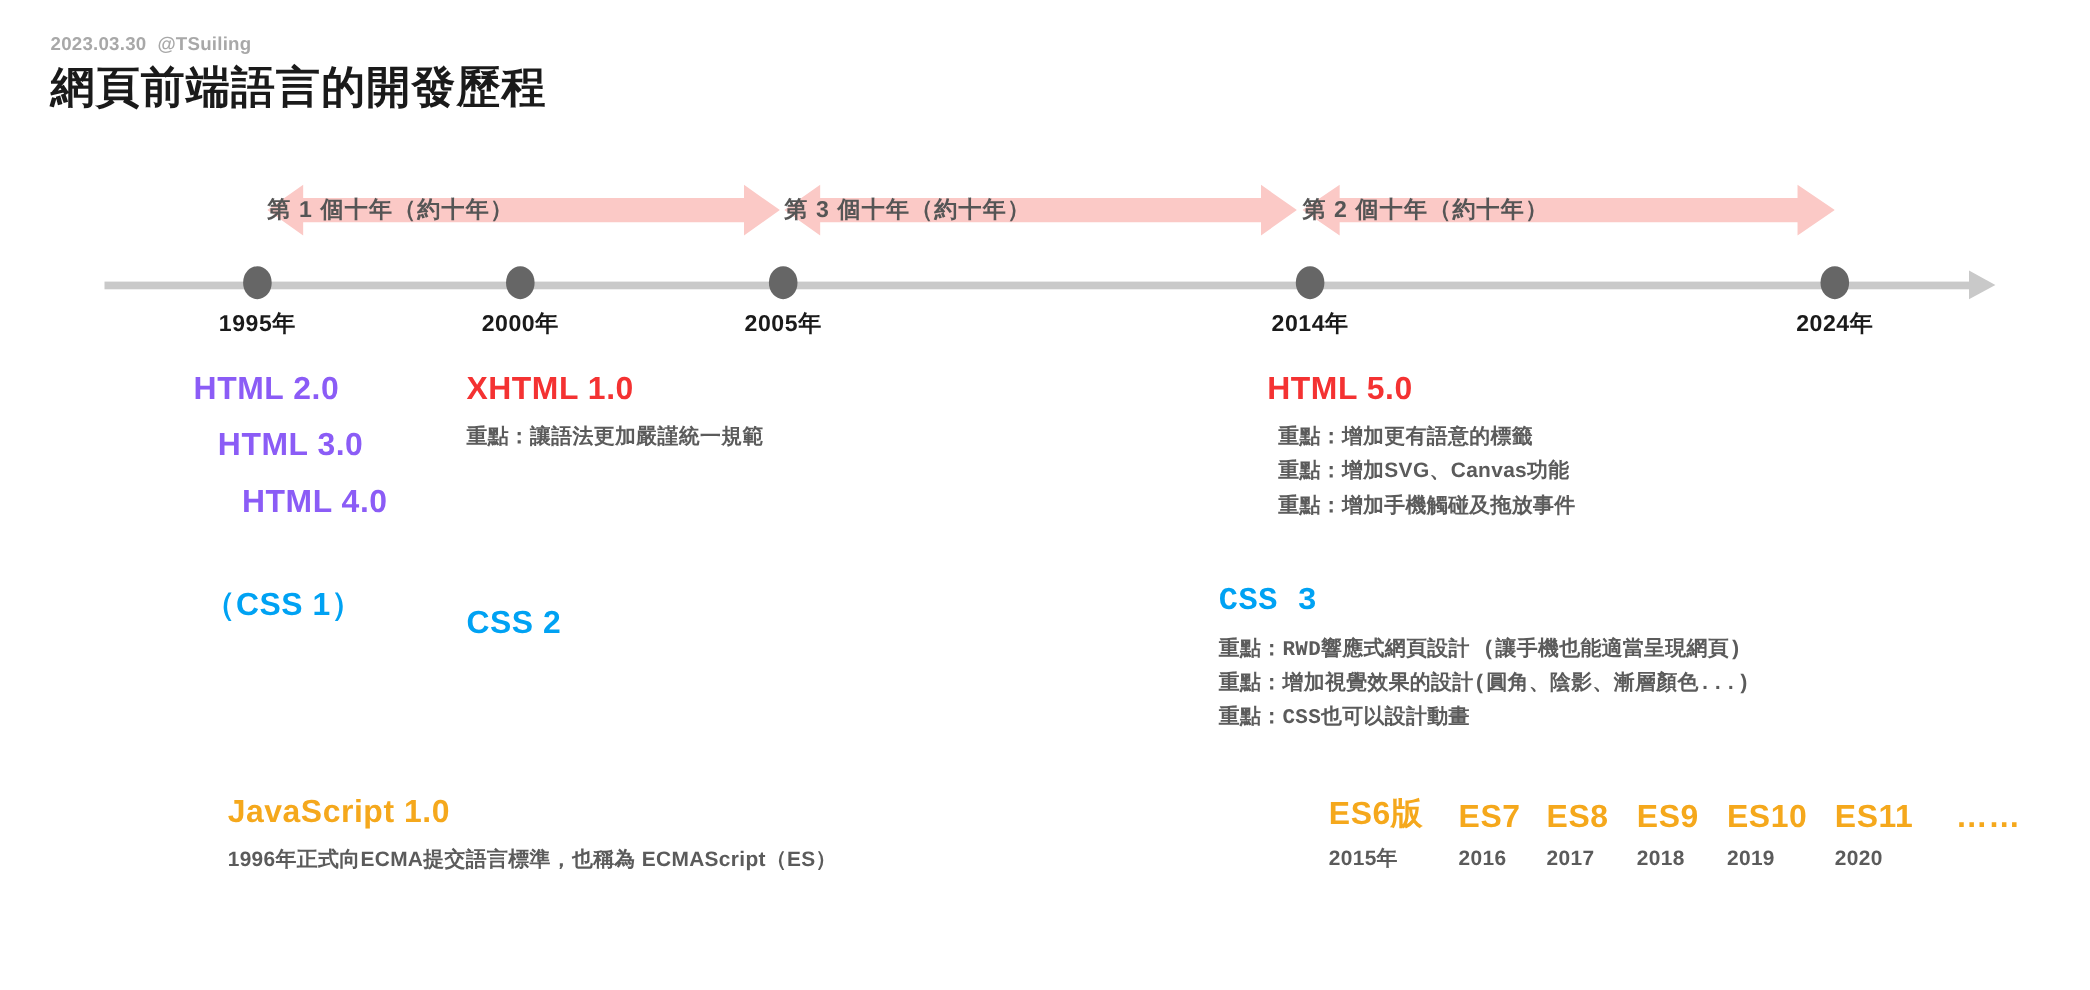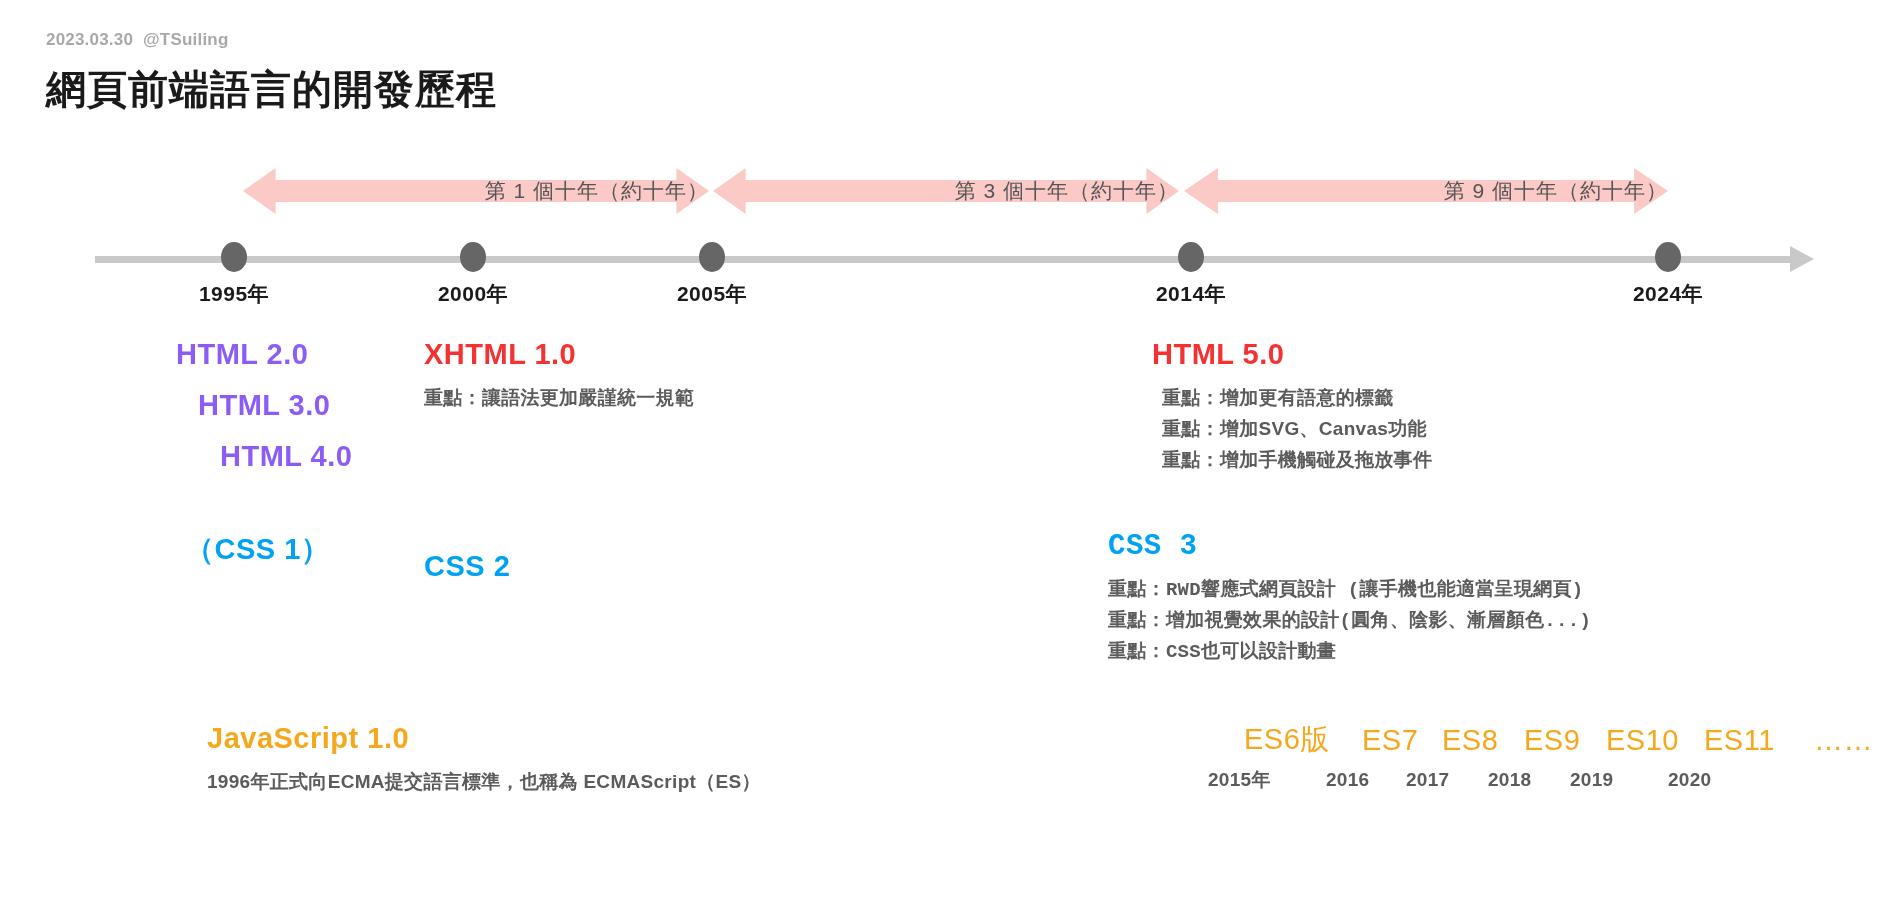--- a/index.html
+++ b/index.html
@@ -24,21 +24,21 @@
   }
   #byline {
     font-size: 17px;
     font-weight: bold;
     color: #a8a8a8;
     letter-spacing: 0.2px;
     white-space: nowrap;
   }
   #byline .handle { margin-left: 10px; }
   #title {
-    margin-top: 12px;
+    margin-top: 2px;
     font-size: 40px;
     font-weight: bold;
     color: #1a1a1a;
     letter-spacing: 1px;
     white-space: nowrap;
   }
 
   
   #decades {
     position: absolute;
@@ -59,23 +59,23 @@
     height: 100%;
     display: block;
   }
   .decade .decade-label {
     position: absolute;
     left: 0;
     top: 0;
     width: 100%;
     height: 62px;
     line-height: 62px;
-    text-align: right;
+    text-align: left;
     font-size: 21px;
-    font-weight: normal;
+    font-weight: bold;
     color: #555555;
     letter-spacing: 1px;
     white-space: nowrap;
   }
 
   
   #axis-wrap {
     position: absolute;
     left: 0;
     top: 236px;
@@ -153,25 +153,24 @@
   }
 
   
   #es-row {
     position: absolute;
     left: 1208px;
     top: 720px;
   }
   #es-versions {
     display: flex;
-    align-items: center;
+    align-items: flex-end;
     font-size: 29px;
-    font-weight: normal;
-    letter-spacing: 0.5px;
-    margin-left: 36px;
+    font-weight: bold;
+    letter-spacing: 0.5px;
   }
   #es-versions .es-item { white-space: nowrap; }
   #es-years {
     display: flex;
     align-items: baseline;
     margin-top: 7px;
     font-size: 19px;
     font-weight: bold;
     color: #5b5b5b;
     letter-spacing: 0.3px;
@@ -201,21 +200,21 @@
     <svg class="arrow-svg" viewBox="0 0 100 62" preserveAspectRatio="none">
       <polygon points="0,31 7,8 7,20 93,20 93,8 100,31 93,54 93,42 7,42 7,54" fill="#FBC9C6"></polygon>
     </svg>
     <div class="decade-label">第 3 個十年（約十年）</div>
   </div>
 
   <div class="decade" id="decade-2" style="left: 1184px; width: 484px;">
     <svg class="arrow-svg" viewBox="0 0 100 62" preserveAspectRatio="none">
       <polygon points="0,31 7,8 7,20 93,20 93,8 100,31 93,54 93,42 7,42 7,54" fill="#FBC9C6"></polygon>
     </svg>
-    <div class="decade-label">第 9 個十年（約十年）</div>
+    <div class="decade-label">第 2 個十年（約十年）</div>
   </div>
 
 </div>
 
 <div id="axis-wrap">
   <div id="axis-line"></div>
   <div id="axis-head"></div>
 
   <div class="tick" id="tick-0" style="left: 194px; width: 80px;">
     <div class="dot"></div>

